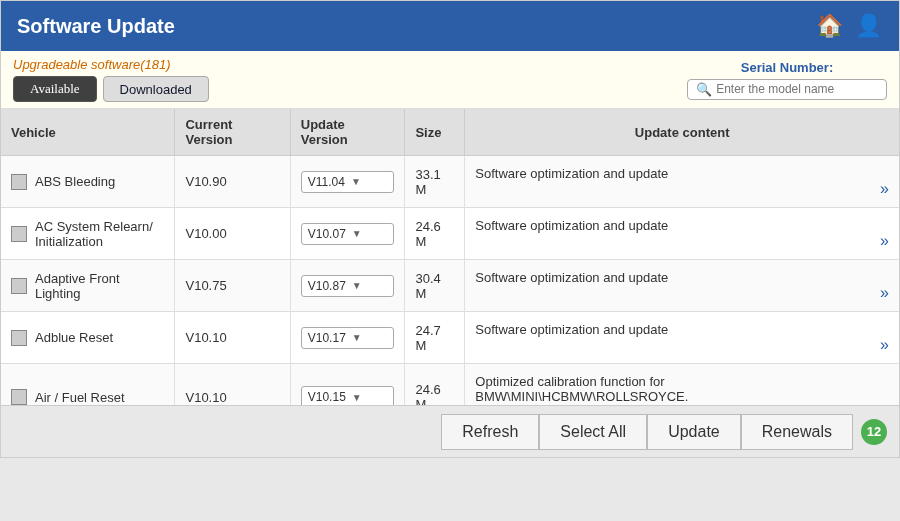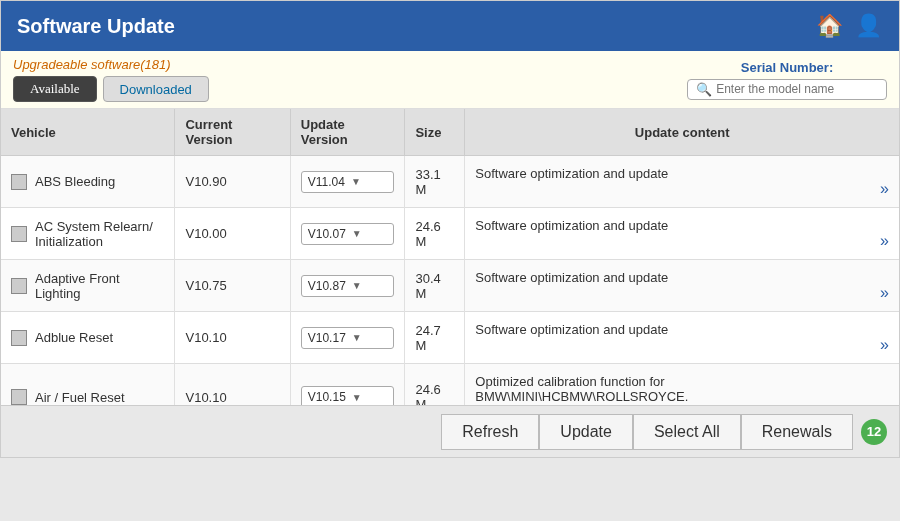--- a/index.html
+++ b/index.html
@@ -67,21 +67,21 @@
       display: flex;
       gap: 6px;
     }
     .tab-btn {
       padding: 4px 16px;
       border-radius: 4px;
       border: 1px solid #aaa;
       cursor: pointer;
       font-size: 13px;
       background: #ddd;
-      color: #0369a1;
+      color: #0f172a;
     }
     .tab-btn.active {
       background: #404040;
       color: white;
       border-color: #555;
       font-family: Liberation Serif, serif;
     }
     .toolbar-right {
       display: flex;
       flex-direction: column;
@@ -377,18 +377,18 @@
     <span class="update-content-text">Optimized calibration function for BMW\MINI\HCBMW\ROLLSROYCE.</span>
     <span class="more-btn">»</span>
   </td>
           </tr>
         </tbody>
     </table>
   </div>
 
   <div class="footer">
     <button class="footer-btn">Refresh</button>
+    <button class="footer-btn">Select All</button>
     <button class="footer-btn">Update</button>
-    <button class="footer-btn">Select All</button>
     <button class="footer-btn">Renewals</button>
     <div class="badge-12">12</div>
   </div>
 </div>
 
 </body></html>

